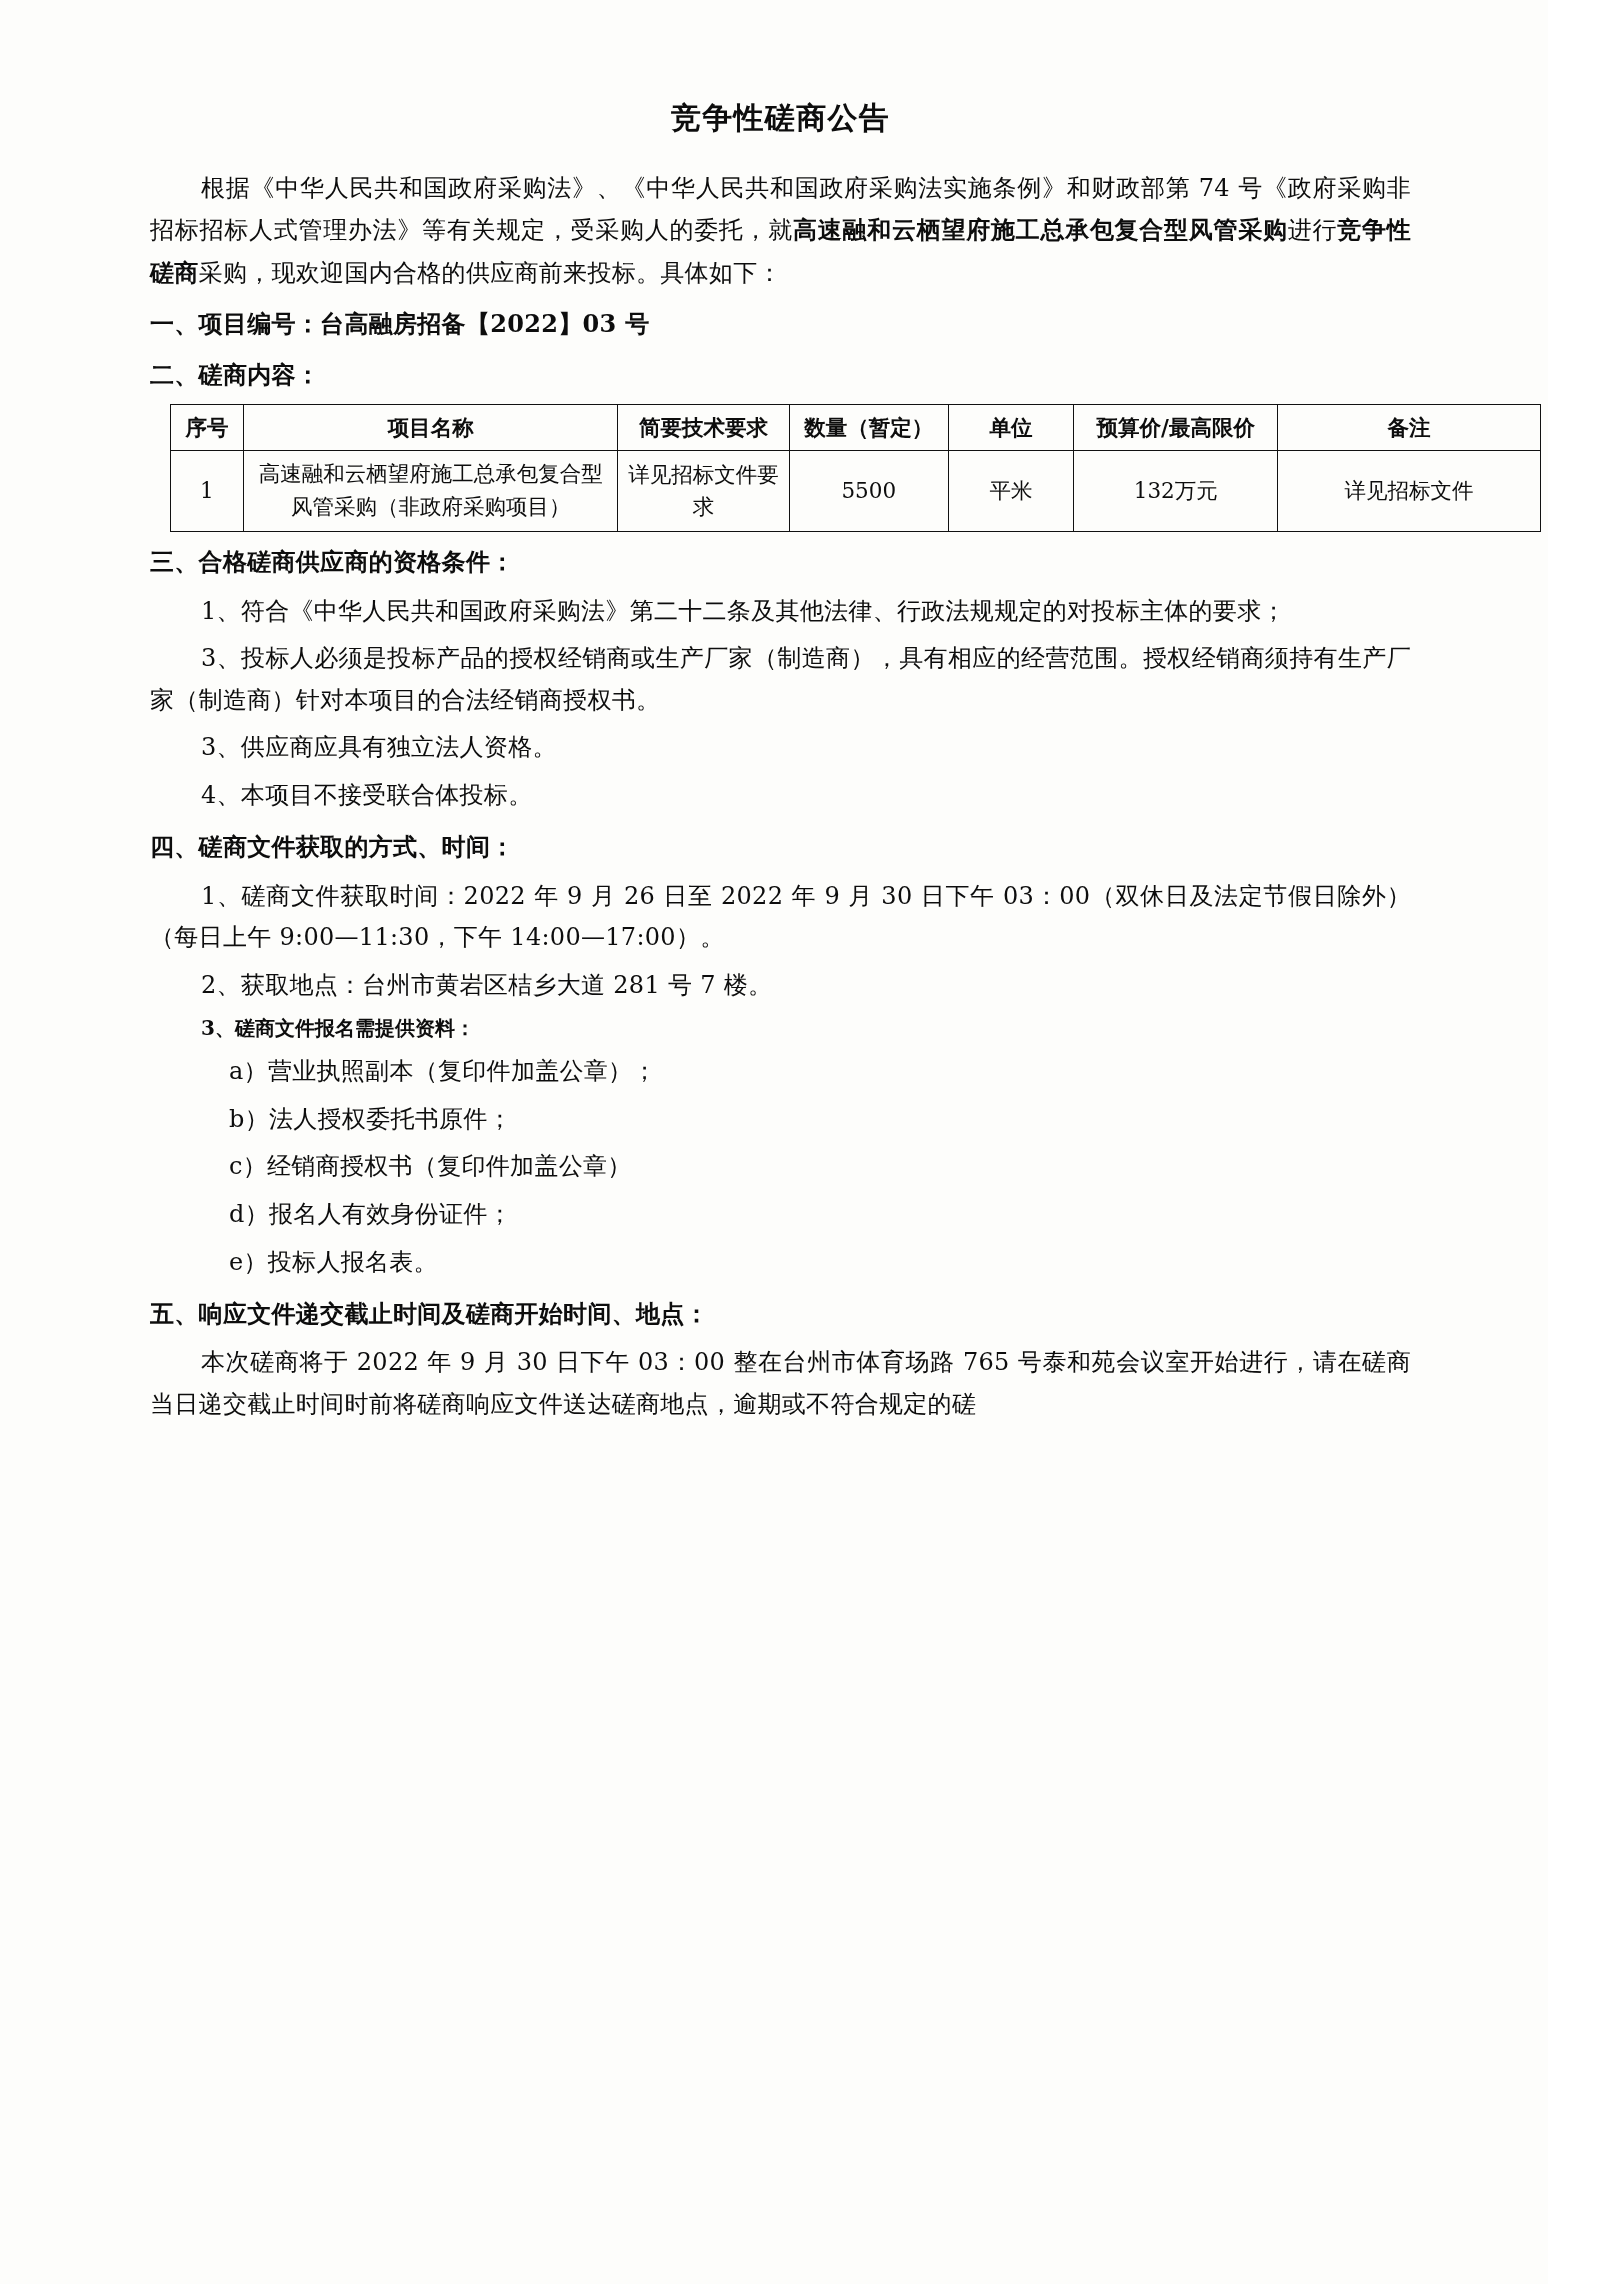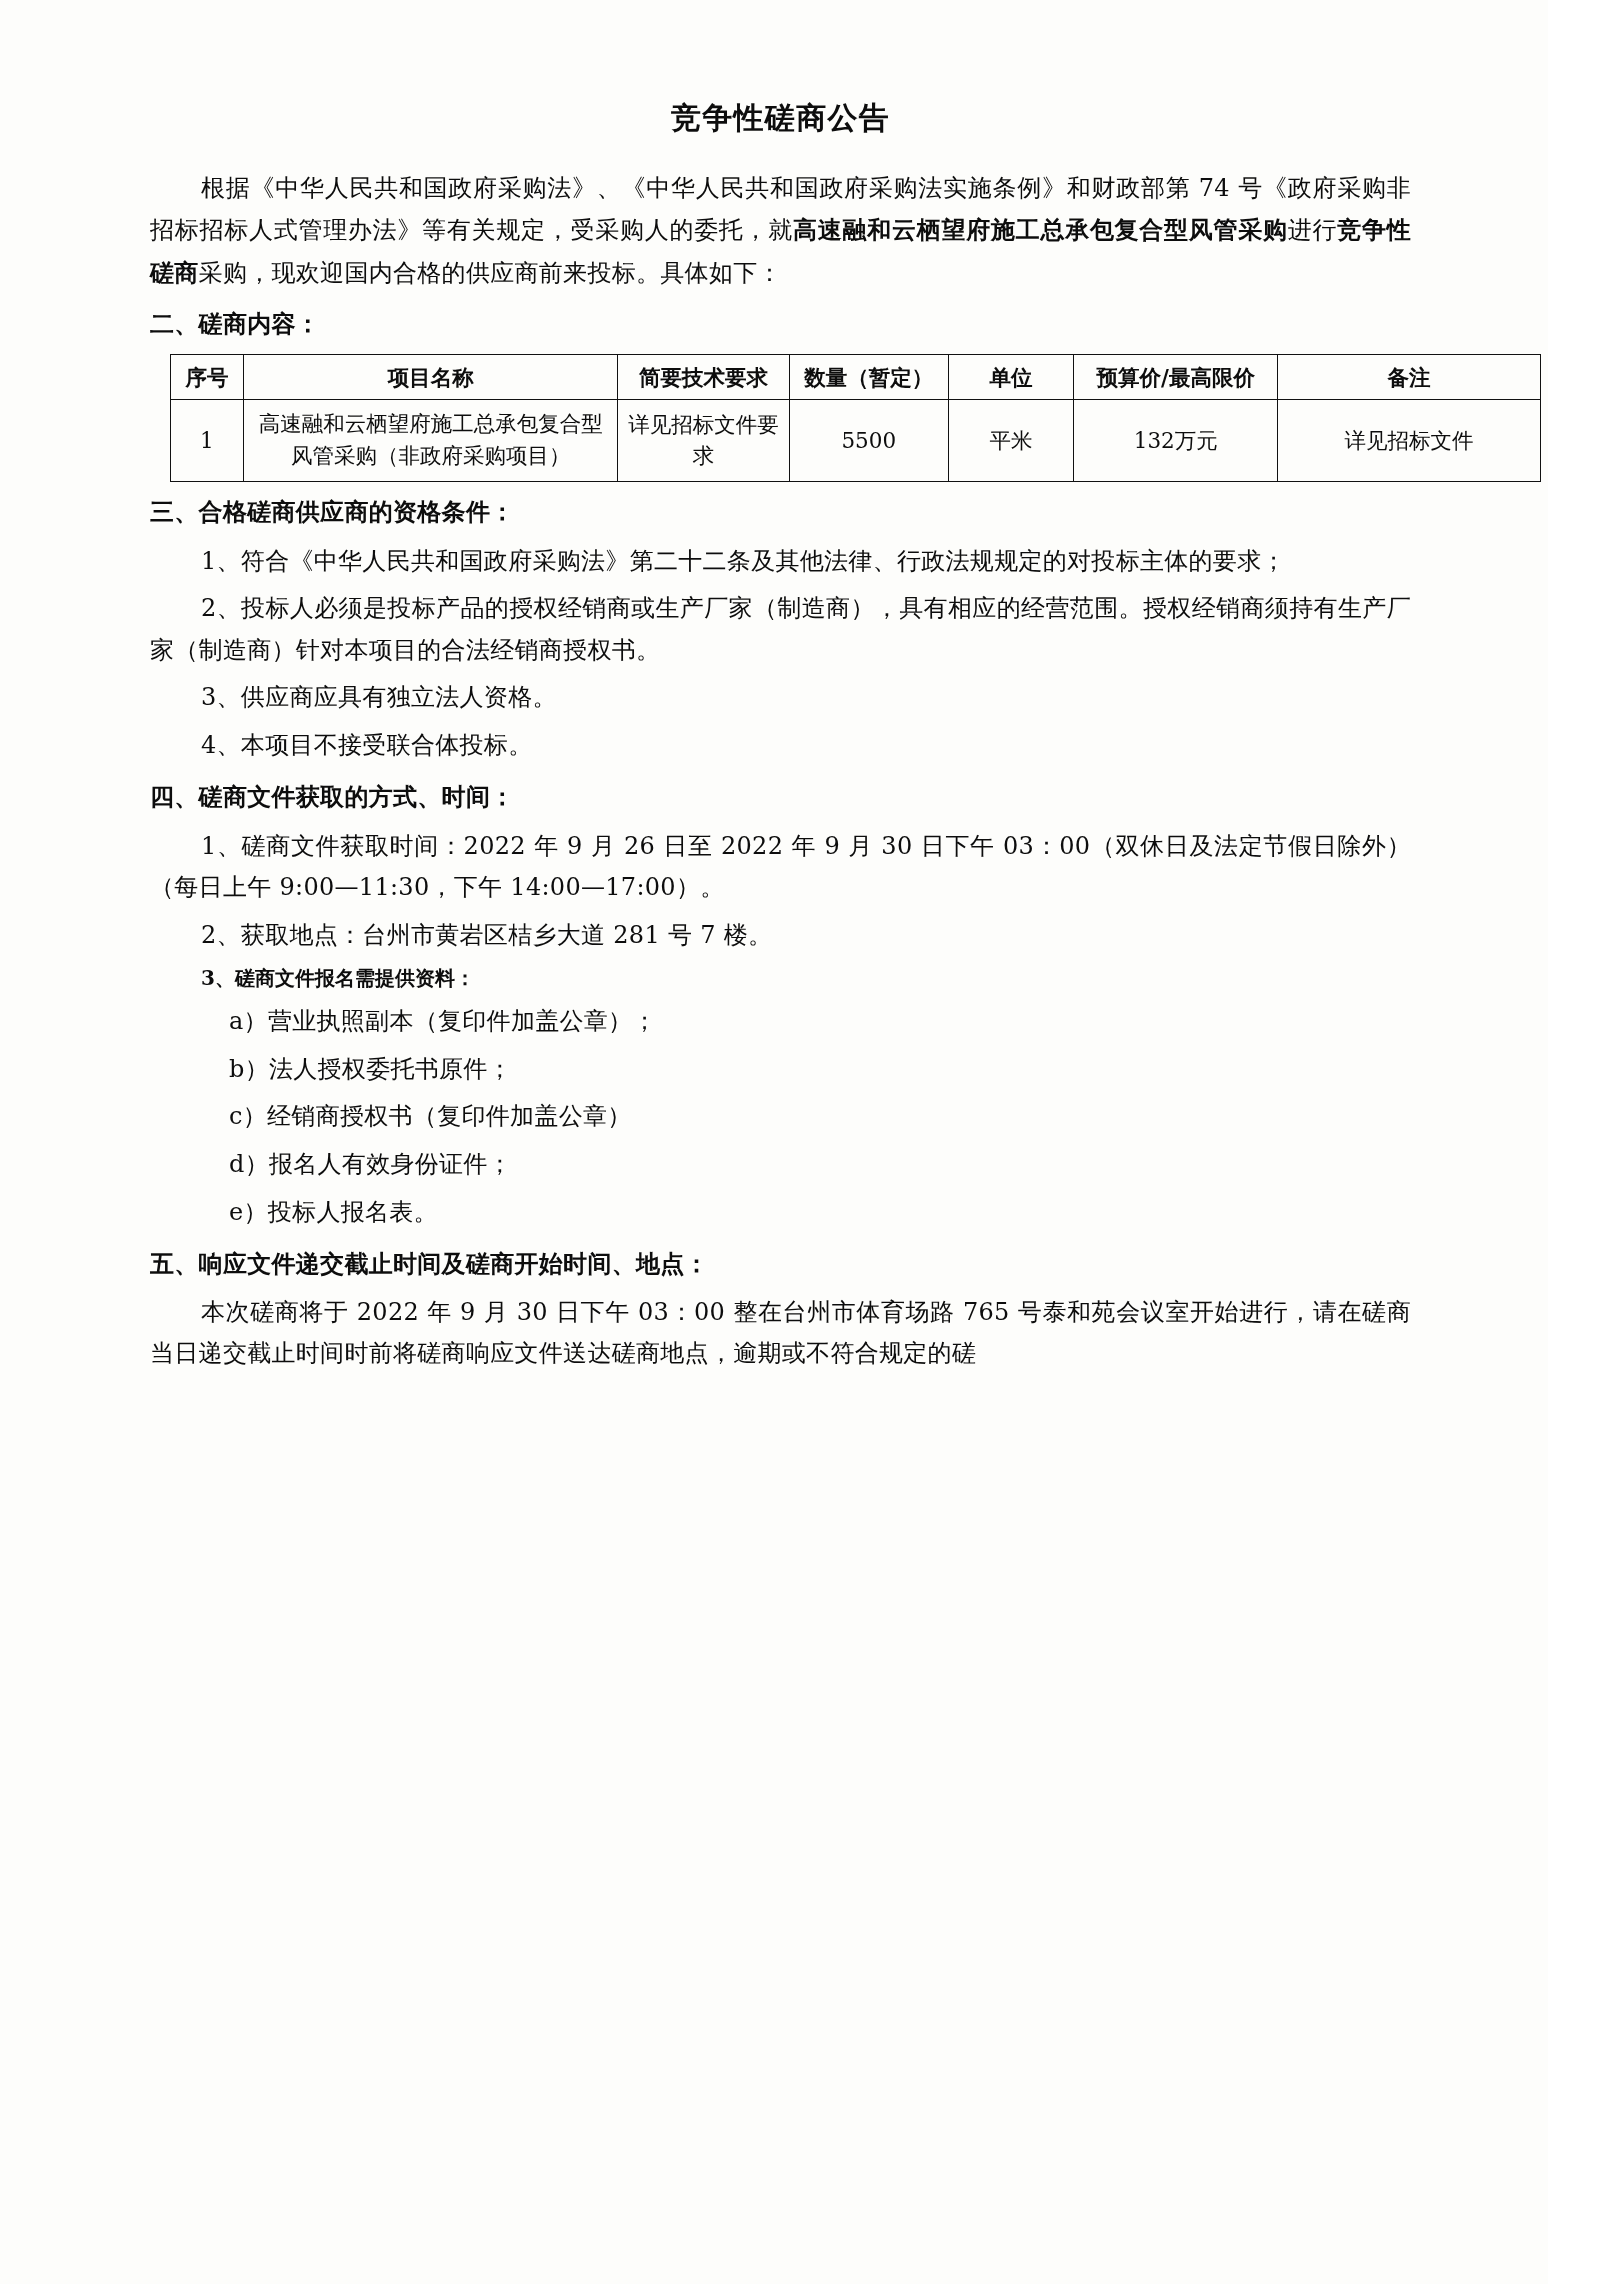--- a/index.html
+++ b/index.html
@@ -106,20 +106,21 @@
 </style>
 </head>
 <body>
 
 <div class="page">
 
   <h1 class="doc-title">竞争性磋商公告</h1>
 
   <p class="body-text indent2"><span>根据《中华人民共和国政府采购法》、《中华人民共和国政府采购法实施条例》和财政部第 74 号《政府采购非招标招标人式管理办法》等有关规定，受采购人的委托，就</span><span class="bold">高速融和云栖望府施工总承包复合型风管采购</span><span>进行</span><span class="bold">竞争性磋商</span><span>采购，现欢迎国内合格的供应商前来投标。具体如下：</span></p>
 
+  <div class="section-head">一、项目编号：台高融房招备【2022】03 号</div>
 
   <div class="section-head">二、磋商内容：</div>
 
   <table class="bid-table">
     <thead>
       <tr>
         <th class="col-no">序号</th>
         <th class="col-name">项目名称</th>
         <th class="col-tech">简要技术要求</th>
         <th class="col-qty">数量（暂定）</th>
@@ -136,21 +137,21 @@
         <td class="cell-normal">5500</td>
         <td class="cell-normal">平米</td>
         <td class="cell-normal">132万元</td>
         <td class="cell-normal">详见招标文件</td>
       </tr>
     </tbody>
   </table>
 
   <div class="section-head">三、合格磋商供应商的资格条件：</div>
   <p class="hang indent-list">1、符合《中华人民共和国政府采购法》第二十二条及其他法律、行政法规规定的对投标主体的要求；</p>
-  <p class="hang indent-list">2、投标人必须是投标产品的授权经销商或生产厂家（制造商），具有相应的经营范围。授权经销商须持有生产厂家（制造商）针对本项目的合法经销商授权书。</p>
+  <p class="hang indent-list">3、投标人必须是投标产品的授权经销商或生产厂家（制造商），具有相应的经营范围。授权经销商须持有生产厂家（制造商）针对本项目的合法经销商授权书。</p>
   <p class="hang indent-list">3、供应商应具有独立法人资格。</p>
   <p class="hang indent-list">4、本项目不接受联合体投标。</p>
 
   <div class="section-head">四、磋商文件获取的方式、时间：</div>
   <p class="hang indent-list">1、磋商文件获取时间：2022 年 9 月 26 日至 2022 年 9 月 30 日下午 03：00（双休日及法定节假日除外）（每日上午 9:00—11:30，下午 14:00—17:00）。</p>
   <p class="hang indent-list">2、获取地点：台州市黄岩区桔乡大道 281 号 7 楼。</p>
   <div class="section-head-sub">3、磋商文件报名需提供资料：</div>
   <p class="sub-item">a）营业执照副本（复印件加盖公章）；</p>
   <p class="sub-item">b）法人授权委托书原件；</p>
   <p class="sub-item">c）经销商授权书（复印件加盖公章）</p>

